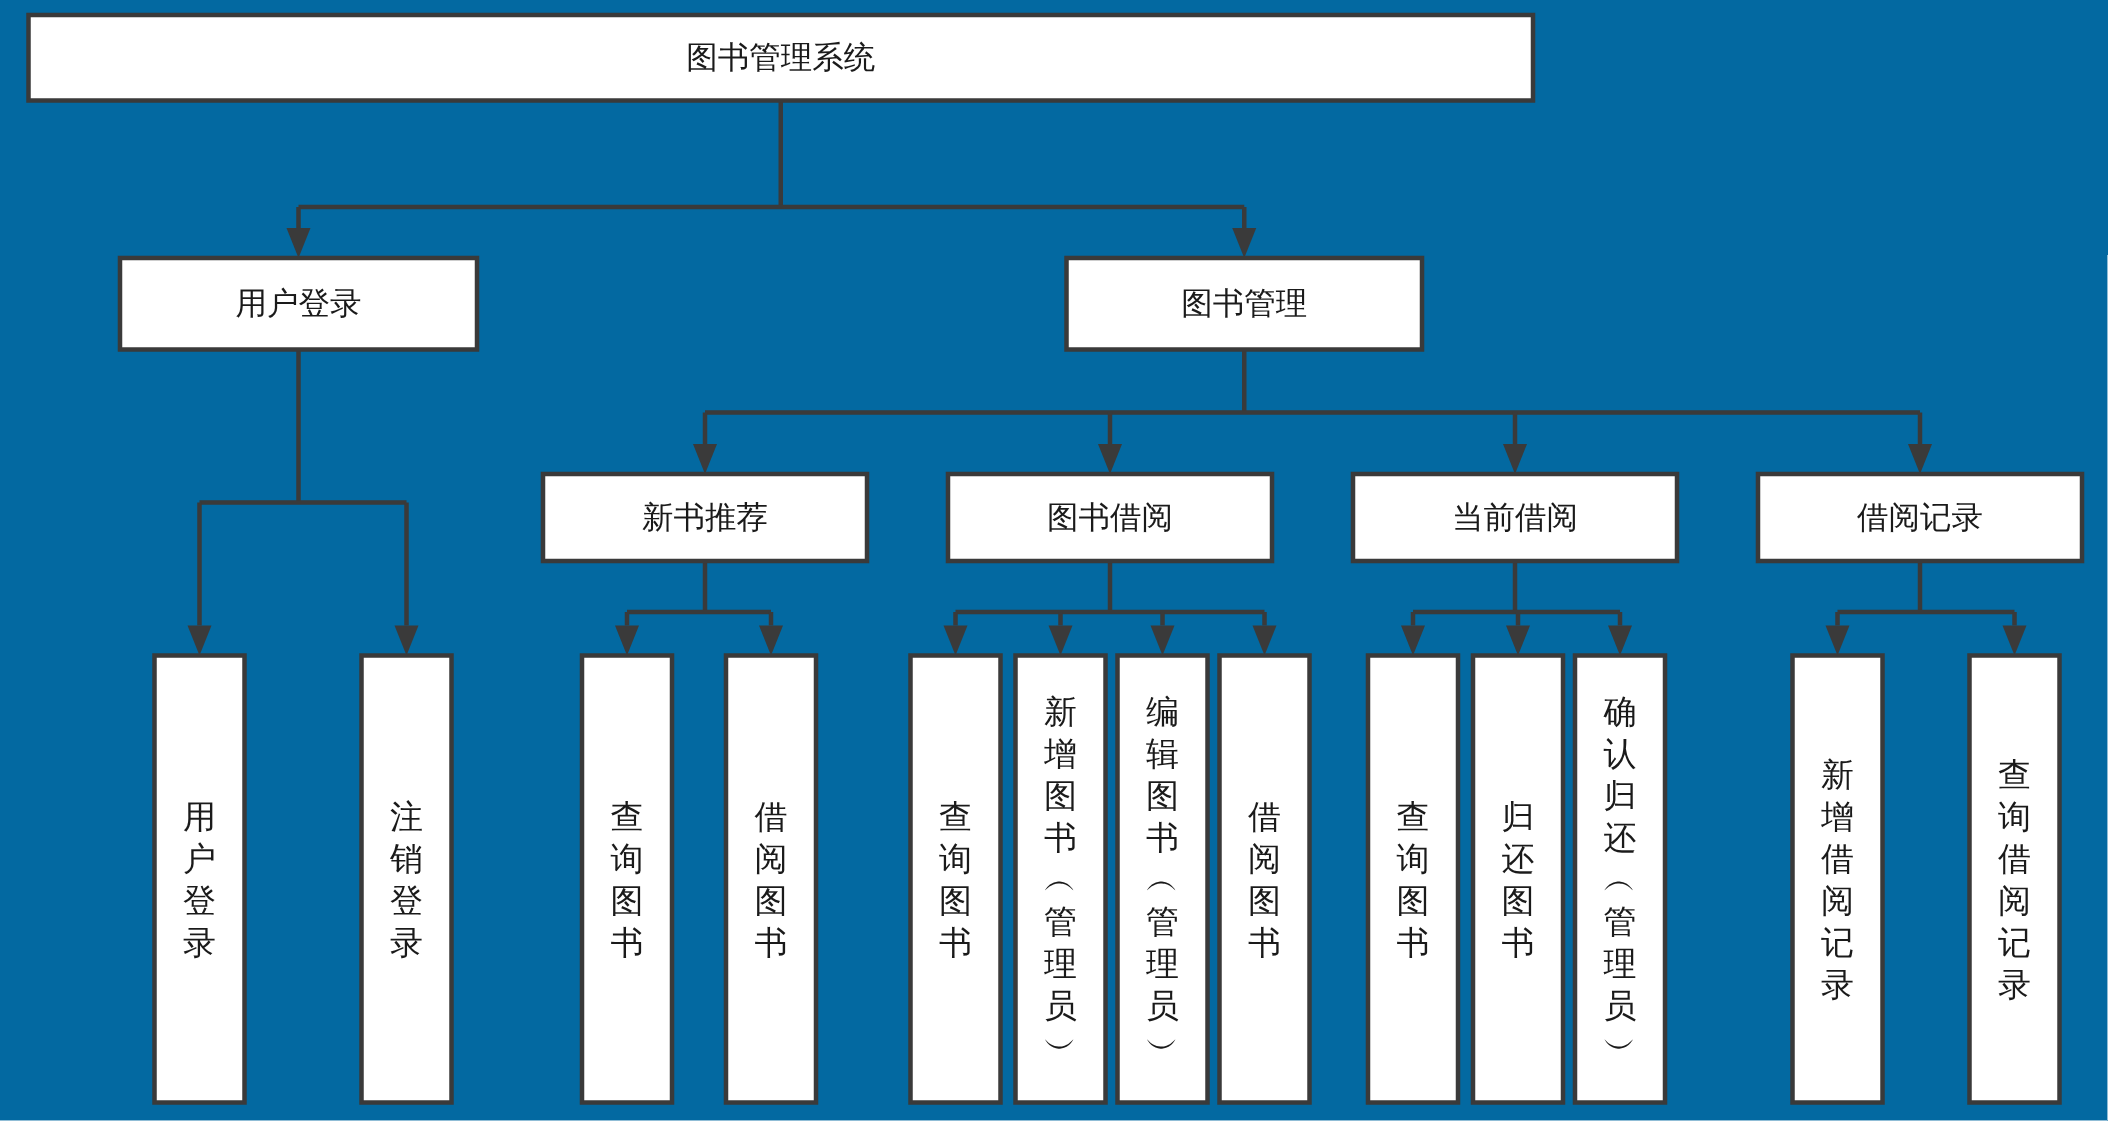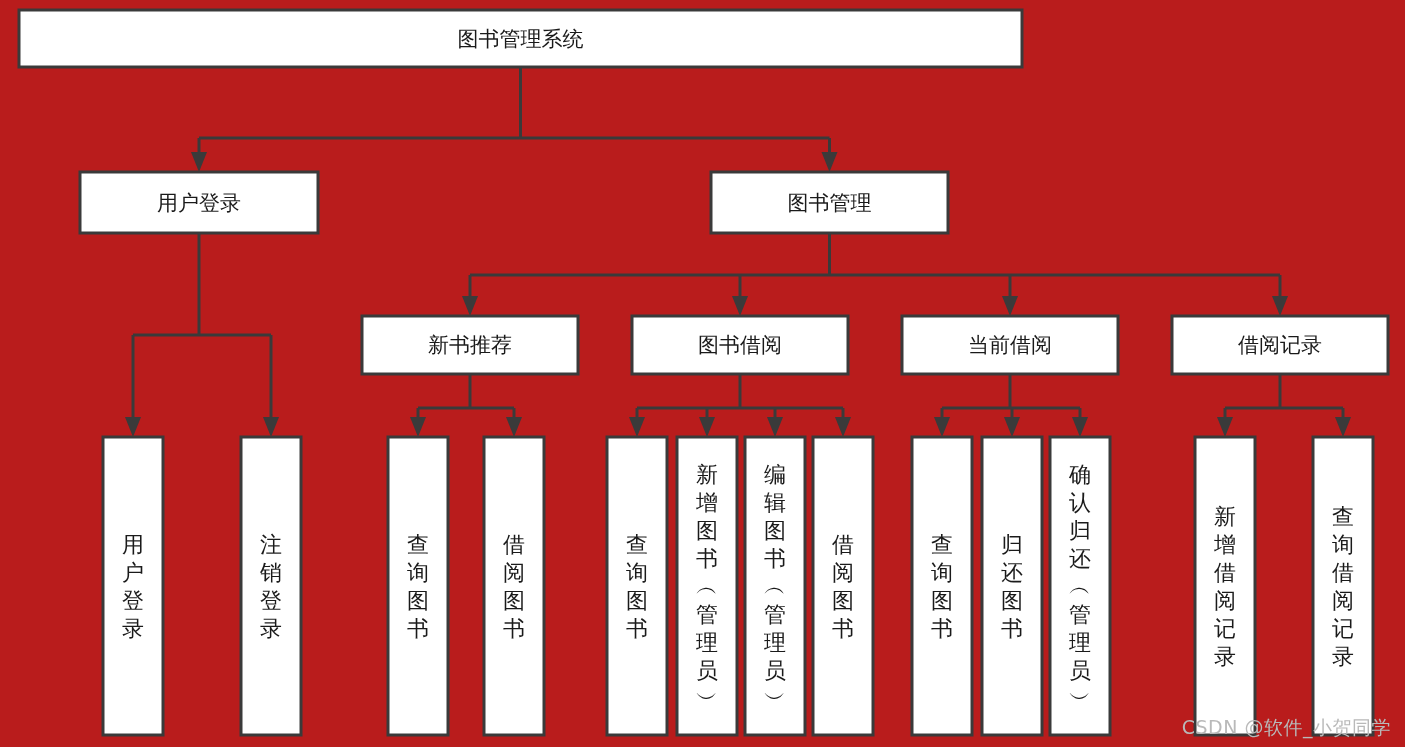--- a/index.html
+++ b/index.html
@@ -11,21 +11,21 @@
   body {
     width: 1405px;
     height: 747px;
     overflow: hidden;
     font-family: "DejaVu Sans", "Liberation Sans", sans-serif;
   }
   #diagram-root {
     position: relative;
     width: 1405px;
     height: 747px;
-    background: #b91c1c;
+    background: #0369a1;
   }
   svg.diagram-canvas {
     position: absolute;
     left: 0;
     top: 0;
     width: 1405px;
     height: 747px;
     display: block;
   }
   .node-box {
@@ -205,15 +205,14 @@
           <rect x="1195" y="437" width="60" height="298" class="node-box"></rect>
           <text x="1225" y="523.84" class="node-label-v"><tspan x="1225" dy="0">新</tspan><tspan x="1225" dy="28">增</tspan><tspan x="1225" dy="28">借</tspan><tspan x="1225" dy="28">阅</tspan><tspan x="1225" dy="28">记</tspan><tspan x="1225" dy="28">录</tspan></text>
         </g>
         <g>
           <rect x="1313" y="437" width="60" height="298" class="node-box"></rect>
           <text x="1343" y="523.84" class="node-label-v"><tspan x="1343" dy="0">查</tspan><tspan x="1343" dy="28">询</tspan><tspan x="1343" dy="28">借</tspan><tspan x="1343" dy="28">阅</tspan><tspan x="1343" dy="28">记</tspan><tspan x="1343" dy="28">录</tspan></text>
         </g>
       </g>
   </svg>
 
-  <div class="watermark-text">CSDN @软件_小贺同学</div>
 
 </div>
 
 </body></html>

